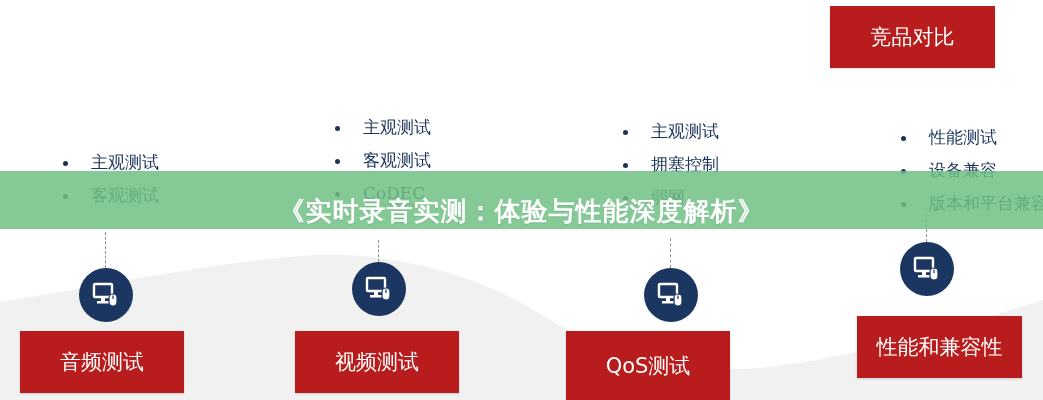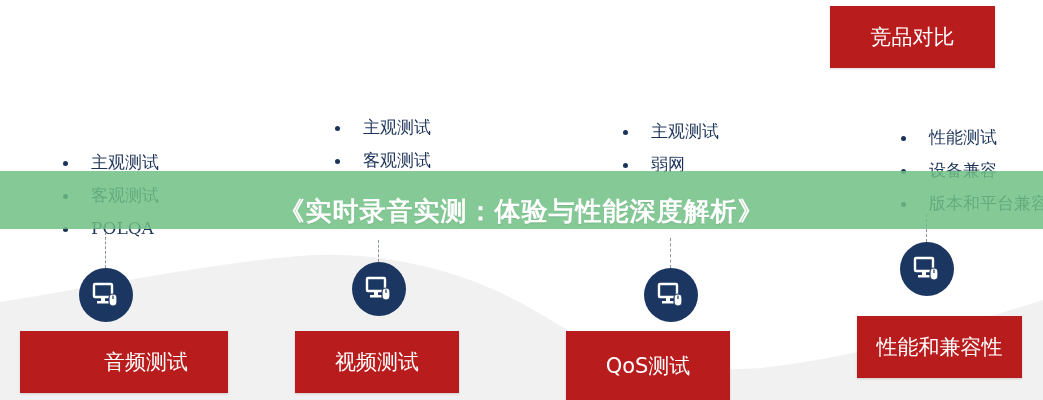--- a/index.html
+++ b/index.html
@@ -51,56 +51,57 @@
   <path d="M0,302 C120,282 220,262 300,256 C360,251 420,262 470,280 C530,302 560,330 610,352 C650,366 700,372 760,368 C860,358 960,326 1043,300 L1043,400 L0,400 Z" fill="#f1f1f2"></path>
 </svg>
 
 <div class="box" style="left:830px; top:6px; width:165px; height:62px;">
   <span>竞品对比</span>
 </div>
 
 <ul class="bullets" style="left:55px; top:138px;">
   <li><span>主观测试</span></li>
   <li><span>客观测试</span></li>
-  <li><span>POLQA</span></li>
 </ul>
 <div class="dash" style="left:105px; top:232px; height:36px;"></div>
 <div class="node" style="left:79px; top:268px;">
   <svg width="28" height="26" viewBox="0 0 28 26">
     <rect x="2" y="2" width="18" height="13" rx="1" fill="none" stroke="#fff" stroke-width="2.4"></rect>
     <rect x="9" y="15" width="4" height="4" fill="#fff"></rect>
     <rect x="5" y="19" width="12" height="2.5" fill="#fff"></rect>
     <rect x="17" y="12" width="8" height="12" rx="4" fill="#fff" stroke="#1b3660" stroke-width="1.2"></rect>
     <line x1="21" y1="13.5" x2="21" y2="17" stroke="#1b3660" stroke-width="1.2"></line>
   </svg>
 </div>
-<div class="box" style="left:20px; top:331px; width:164px; height:62px;padding-left:44px;">
+<div class="box" style="left:20px; top:331px; width:164px; height:62px;">
   <span>音频测试</span>
 </div>
 
 <ul class="bullets" style="left:327px; top:103px;">
   <li><span>主观测试</span></li>
   <li><span>客观测试</span></li>
+  <li class="squiggle"><span>CoDEC</span></li>
 </ul>
 <div class="dash" style="left:378px; top:240px; height:22px;"></div>
 <div class="node" style="left:352px; top:262px;">
   <svg width="28" height="26" viewBox="0 0 28 26">
     <rect x="2" y="2" width="18" height="13" rx="1" fill="none" stroke="#fff" stroke-width="2.4"></rect>
     <rect x="9" y="15" width="4" height="4" fill="#fff"></rect>
     <rect x="5" y="19" width="12" height="2.5" fill="#fff"></rect>
     <rect x="17" y="12" width="8" height="12" rx="4" fill="#fff" stroke="#1b3660" stroke-width="1.2"></rect>
     <line x1="21" y1="13.5" x2="21" y2="17" stroke="#1b3660" stroke-width="1.2"></line>
   </svg>
 </div>
 <div class="box" style="left:295px; top:331px; width:164px; height:62px;text-align:center;">
   <span>视频测试</span>
 </div>
 
 <ul class="bullets" style="left:615px; top:107px;">
   <li><span>主观测试</span></li>
+  <li><span>拥塞控制</span></li>
   <li><span>弱网</span></li>
 </ul>
 <div class="dash" style="left:670px; top:238px; height:30px;"></div>
 <div class="node" style="left:644px; top:268px;">
   <svg width="28" height="26" viewBox="0 0 28 26">
     <rect x="2" y="2" width="18" height="13" rx="1" fill="none" stroke="#fff" stroke-width="2.4"></rect>
     <rect x="9" y="15" width="4" height="4" fill="#fff"></rect>
     <rect x="5" y="19" width="12" height="2.5" fill="#fff"></rect>
     <rect x="17" y="12" width="8" height="12" rx="4" fill="#fff" stroke="#1b3660" stroke-width="1.2"></rect>
     <line x1="21" y1="13.5" x2="21" y2="17" stroke="#1b3660" stroke-width="1.2"></line>

